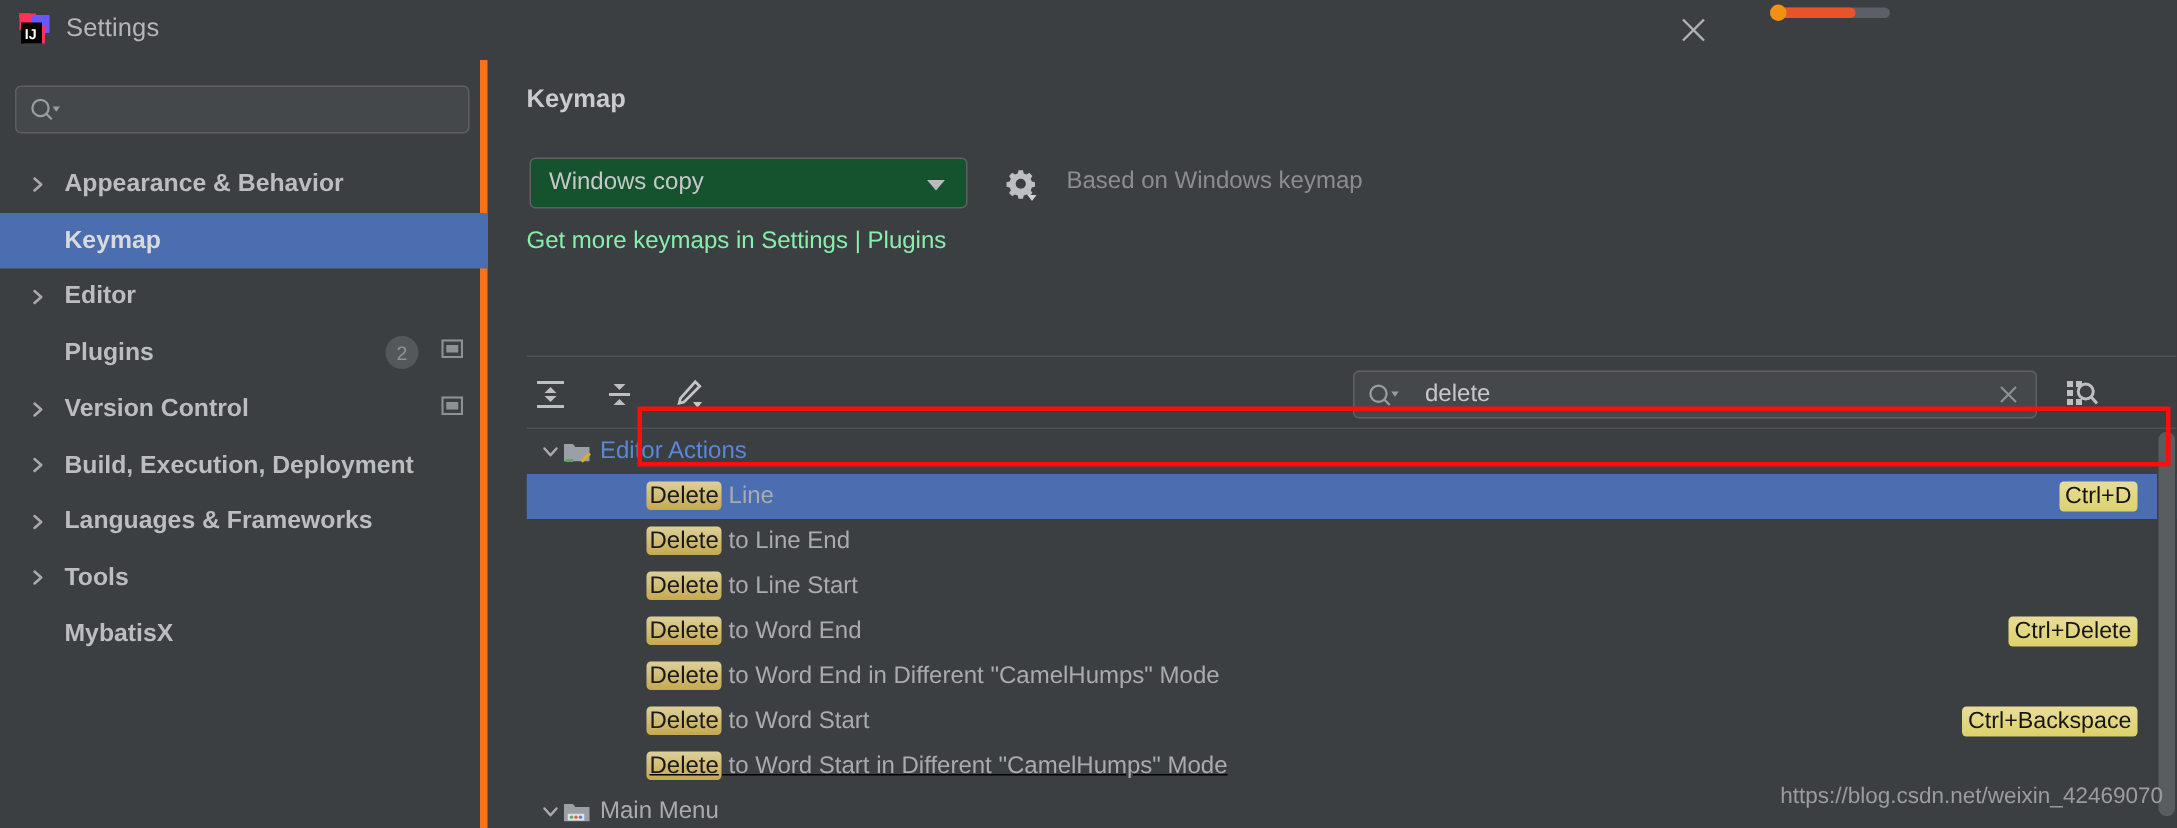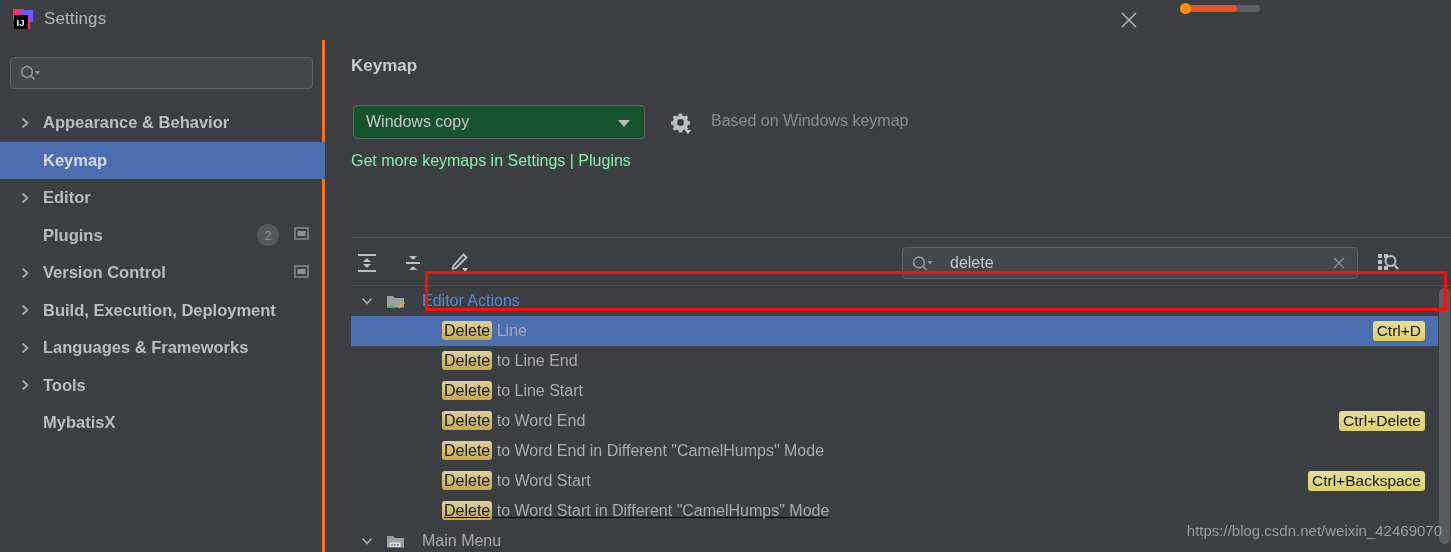--- a/index.html
+++ b/index.html
@@ -74,21 +74,21 @@
     display: flex; align-items: center; justify-content: center;
     cursor: pointer;
   }
 
   
   .sidebar {
     position: absolute;
     left: 0; top: 40px;
     width: 325px; height: 512px;
     background: #3c3f41;
-    border-right: 3px solid #f97316;
+    border-right: 5px solid #f97316;
   }
   .side-search {
     position: absolute;
     left: 10px; top: 17px;
     width: 303px; height: 32px;
     background: #45484a;
     border: 1px solid #5e6060;
     border-radius: 4px;
   }
   .side-search .mag {
@@ -255,21 +255,20 @@
     background: #3c3f41;
     border-top: 1px solid #4b4f51;
     overflow: hidden;
   }
   .row {
     position: relative;
     height: 30px;
     display: flex;
     align-items: center;
     white-space: nowrap;
-    gap: 11px;
   }
   .row.sel { background: #4b6eb0; }
   .row .chev {
     width: 16px;
     flex: 0 0 16px;
     display: flex; align-items: center; justify-content: center;
   }
   .node-icon {
     flex: 0 0 auto;
     display: flex; align-items: center;

